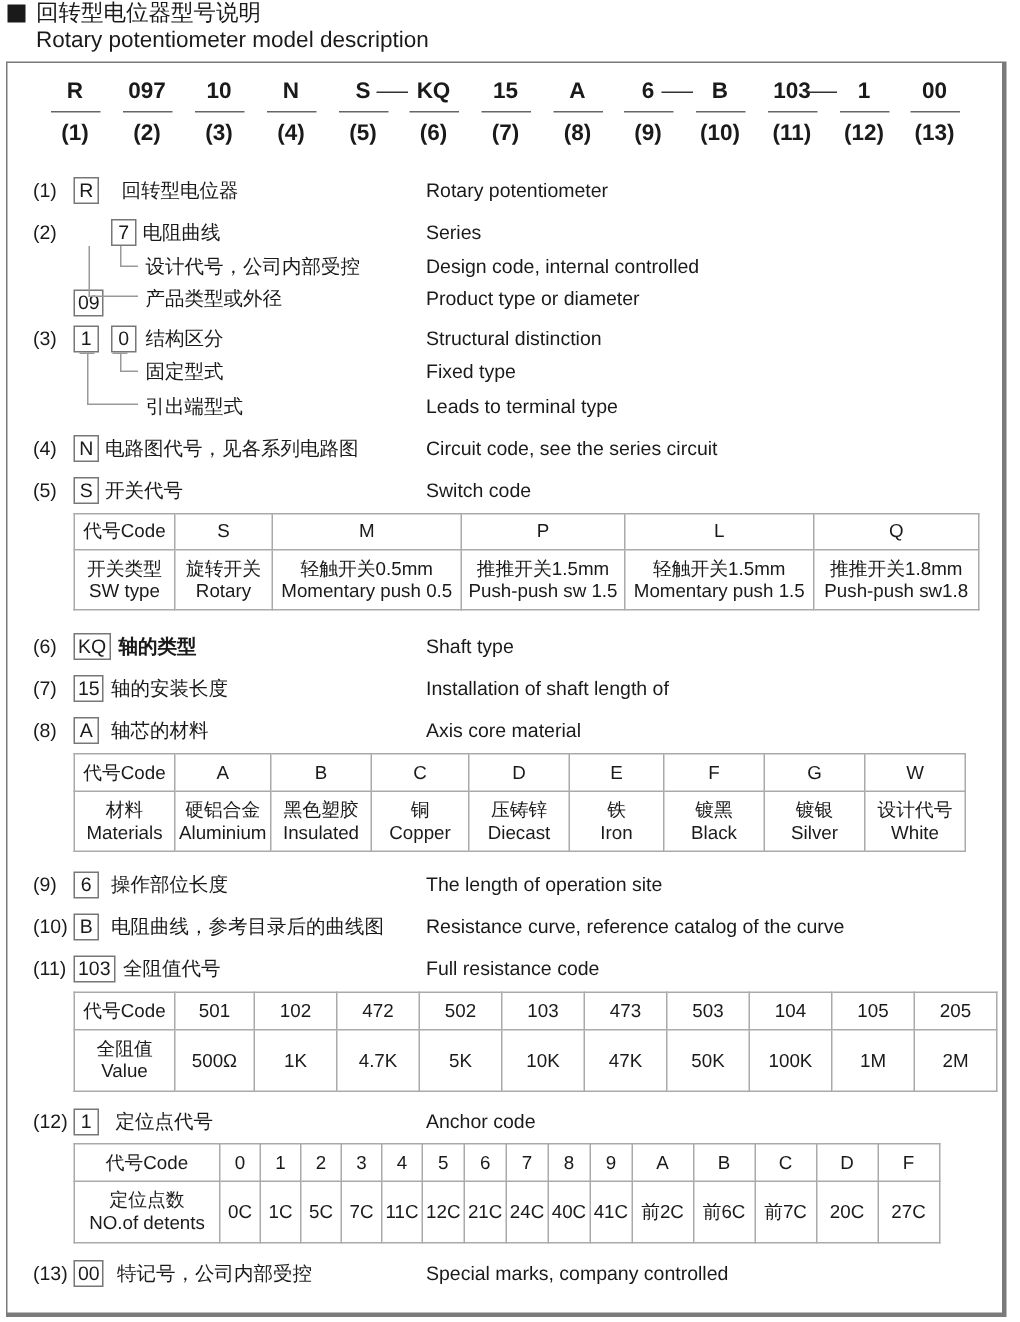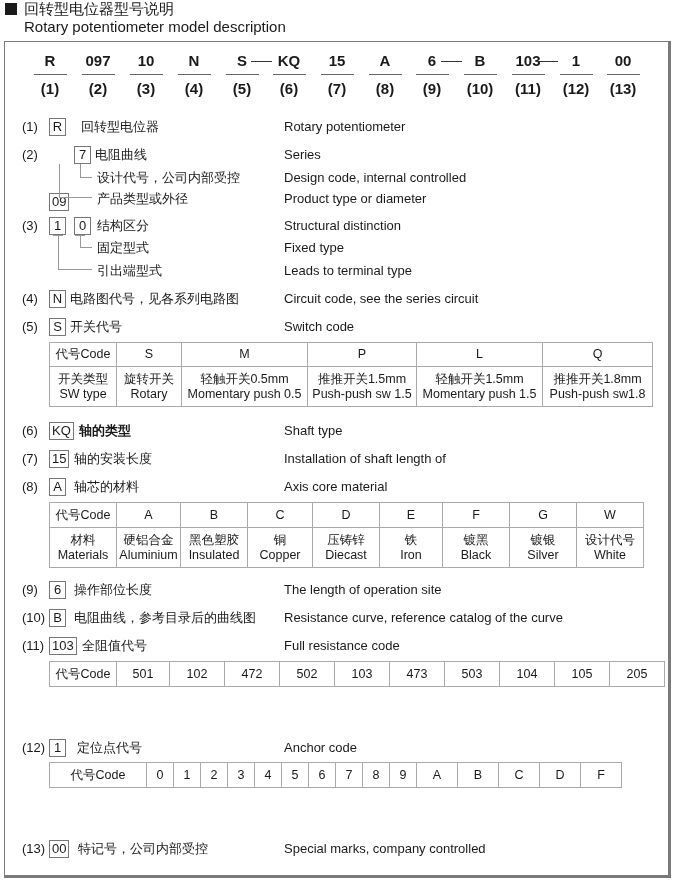--- a/index.html
+++ b/index.html
@@ -257,20 +257,33 @@
         <td style="width: 50px;">102</td>
         <td style="width: 50px; margin-top: 28px;">472</td>
         <td style="width: 50px;">502</td>
         <td style="width: 50px;">103</td>
         <td style="width: 50px;">473</td>
         <td style="width: 50px;">503</td>
         <td style="width: 50px;">104</td>
         <td style="width: 50px;">105</td>
         <td style="width: 50px;">205</td>
       </tr>
+  <tr style="height:41px;" id="resistance-body">
+    <td><span>全阻值</span><br><span>Value</span></td>
+  <td>500Ω</td>
+        <td>1K</td>
+        <td>4.7K</td>
+        <td>5K</td>
+        <td>10K</td>
+        <td>47K</td>
+        <td>50K</td>
+        <td>100K</td>
+        <td>1M</td>
+        <td>2M</td>
+      </tr>
 </tbody>
   </table>
 
 <div class="row" style="top:740px;">
   <span class="num">(12)</span>
   <span class="box" style="left:27px;">1</span>
   <span class="cn" style="left:55px;">定位点代号</span>
   <span class="en">Anchor code</span>
 </div>
 
@@ -287,20 +300,38 @@
         <td style="width: 22px;">6</td>
         <td style="width: 22px;">7</td>
         <td style="width: 22px;">8</td>
         <td style="width: 22px;">9</td>
         <td style="width: 36px;">A</td>
         <td style="width: 36px;">B</td>
         <td style="width: 36px;">C</td>
         <td style="width: 36px;">D</td>
         <td style="width: 36px;">F</td>
       </tr>
+  <tr style="height:41px;" id="detent-body">
+    <td><span>定位点数</span><br><span>NO.of detents</span></td>
+  <td>0C</td>
+        <td>1C</td>
+        <td>5C</td>
+        <td>7C</td>
+        <td>11C</td>
+        <td>12C</td>
+        <td>21C</td>
+        <td>24C</td>
+        <td>40C</td>
+        <td>41C</td>
+        <td>前2C</td>
+        <td>前6C</td>
+        <td>前7C</td>
+        <td>20C</td>
+        <td>27C</td>
+      </tr>
 </tbody>
   </table>
 
 <div class="row" style="top:841px;">
   <span class="num">(13)</span>
   <span class="box" style="left:27px;">00</span>
   <span class="cn" style="left:56px;">特记号，公司内部受控</span>
   <span class="en">Special marks, company controlled</span>
 </div>
 

